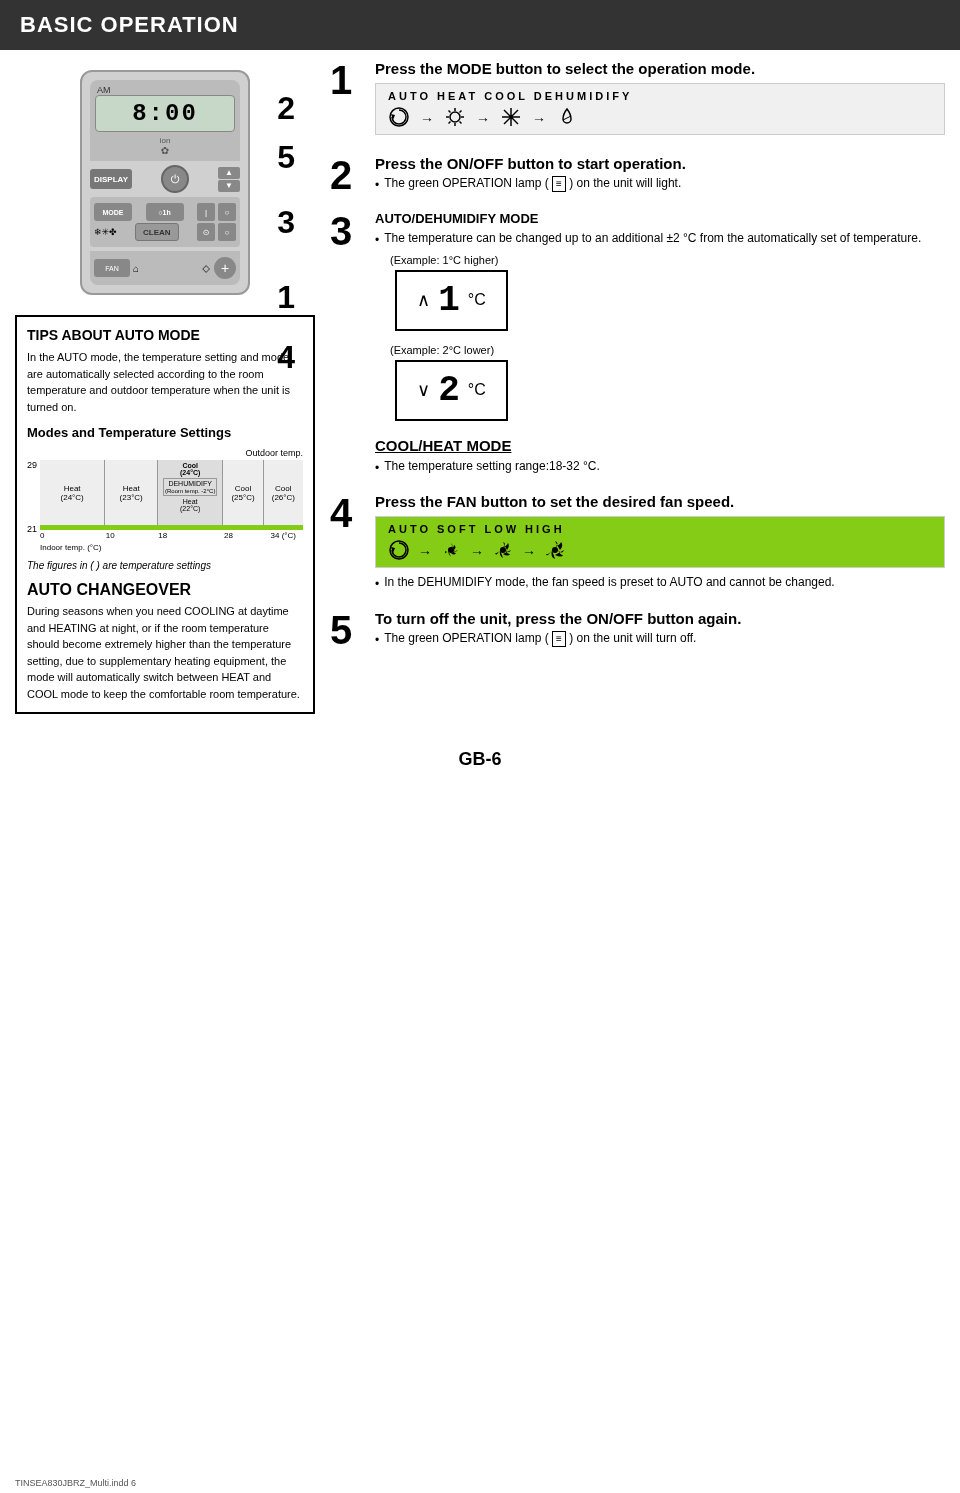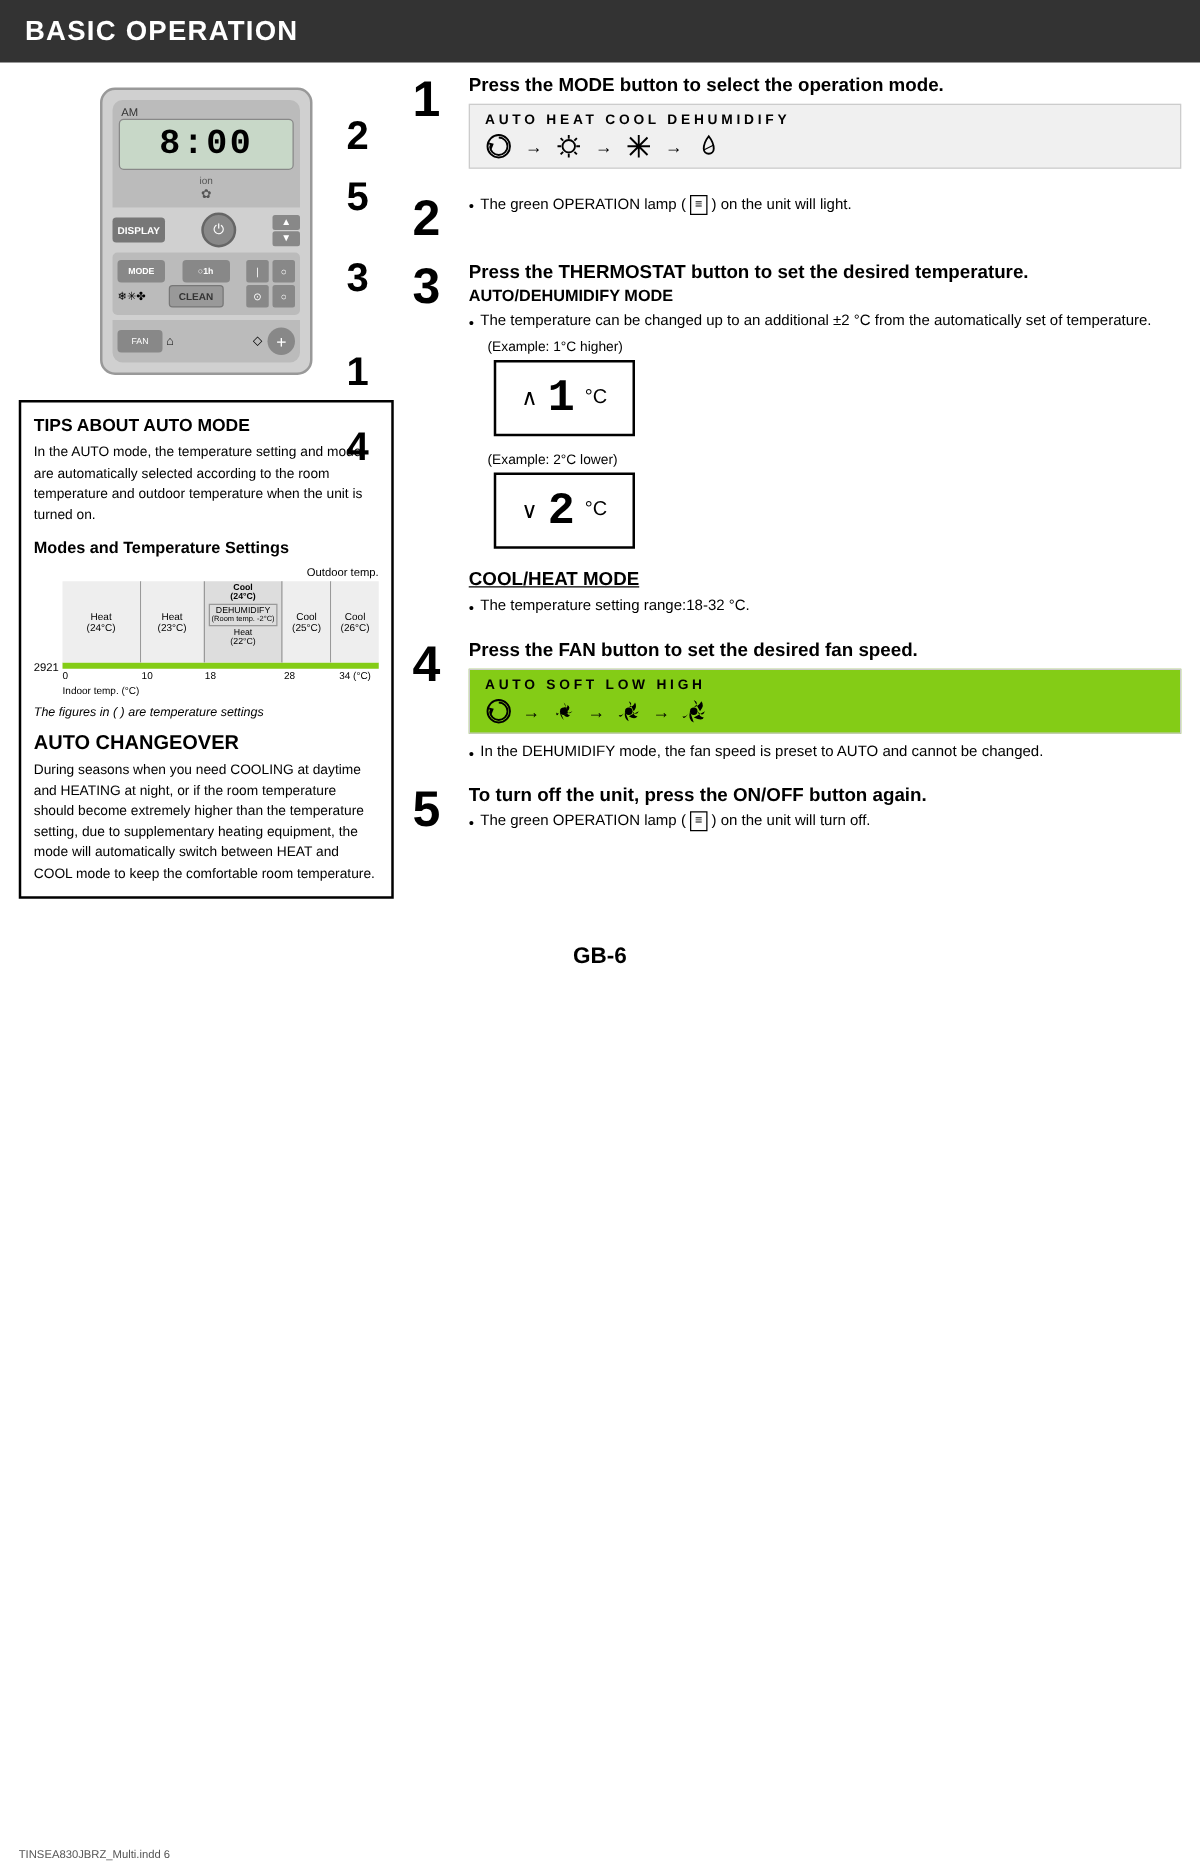--- a/index.html
+++ b/index.html
@@ -64,21 +64,21 @@
       text-align: center;
       margin-bottom: 4px;
     }
 
     .remote-display {
       background: #c8d8c8;
       border: 1px solid #888;
       border-radius: 4px;
       text-align: center;
       padding: 4px 6px;
-      font-size: 28px;
+      font-size: 24px;
       font-weight: bold;
       font-family: 'Courier New', monospace;
       margin-bottom: 4px;
       letter-spacing: 2px;
     }
 
     .remote-am {
       font-size: 9px;
       text-align: left;
       padding-left: 2px;
@@ -439,21 +439,21 @@
       <div class="tips-title">TIPS ABOUT AUTO MODE</div>
       <div class="tips-text">In the AUTO mode, the temperature setting and mode are automatically selected according to the room temperature and outdoor temperature when the unit is turned on.</div>
 
       <div class="temp-table-section">
         <div class="temp-table-title">Modes and Temperature Settings</div>
 
         <div class="outdoor-chart">
           <div style="text-align:right; font-size:9px; margin-bottom:2px;">Outdoor temp.</div>
           <div style="display:flex;">
 
-            <div style="display:flex;flex-direction:row;justify-content:space-between;align-items:flex-end;margin-right:3px;font-size:9px;padding-bottom:18px;">
+            <div style="display:flex;flex-direction:column;justify-content:space-between;align-items:flex-end;margin-right:3px;font-size:9px;padding-bottom:18px;">
               <span>29</span>
               <span>21</span>
             </div>
 
             <div style="flex:1; position:relative;">
 
               <div style="display:flex; height:70px; border-bottom:5px solid #84cc16;">
 
                 <div style="flex:10;border-right:1px solid #999;background:#eee;display:flex;align-items:center;justify-content:center;font-size:8px;text-align:center;padding:1px;">Heat<br>(24°C)</div>
 
@@ -543,35 +543,35 @@
               <line x1="7" y1="14" x2="15" y2="10" stroke="#000" stroke-width="1"></line>
             </svg>
           </div>
         </div>
       </div>
     </div>
 
     <div class="step-section">
       <div class="step-num-circle">2</div>
       <div class="step-text">
+        <div class="step-title">Press the ON/OFF button to start operation.</div>
         <div class="bullet-item">
           <span class="bullet-dot">•</span>
           <span>
             <span>The green OPERATION lamp (</span>
             <span class="lamp-icon">≡</span>
             <span>) on the unit will light.</span>
           </span>
         </div>
       </div>
     </div>
 
     <div class="step-section">
       <div class="step-num-circle">3</div>
       <div class="step-text">
-        <div class="step-title">Press the THERMOSTAT button to set the desired temperature.</div>
         <div style="font-size:13px;font-weight:bold;margin-bottom:4px;">AUTO/DEHUMIDIFY MODE</div>
         <div class="bullet-item">
           <span class="bullet-dot">•</span>
           <span>The temperature can be changed up to an additional ±2 °C from the automatically set of temperature.</span>
         </div>
 
         
         <div style="font-size:11px;margin:5px 0 2px 15px;">(Example: 1°C higher)</div>
         <div style="border:2px solid #000;padding:8px 20px;margin:2px 0 8px 20px;display:inline-flex;align-items:center;gap:8px;">
           <span style="font-size:18px;">∧</span>

